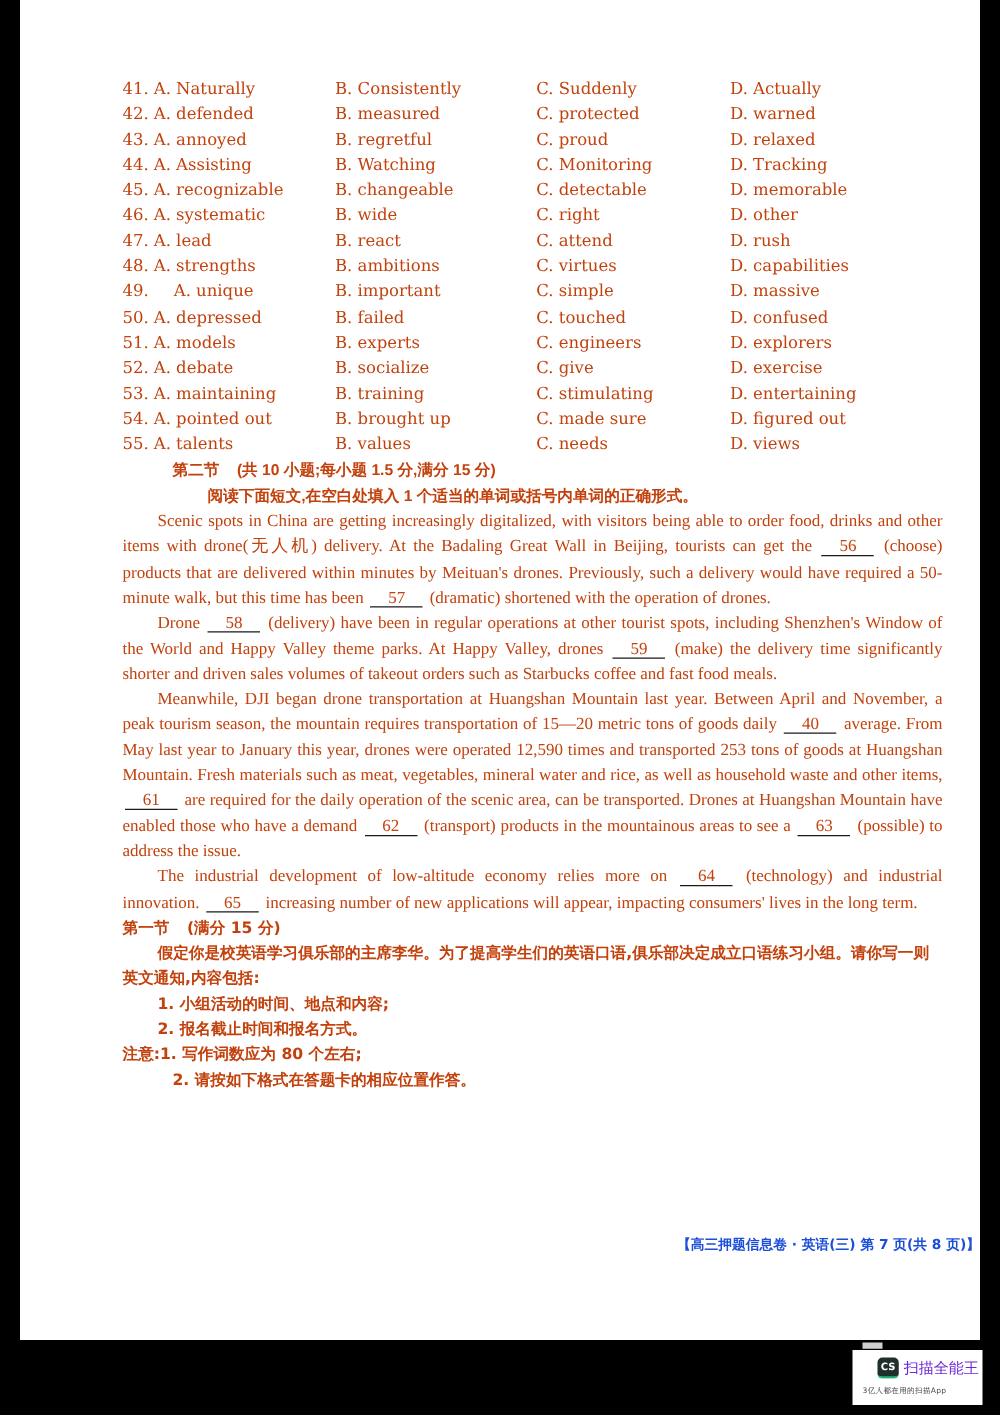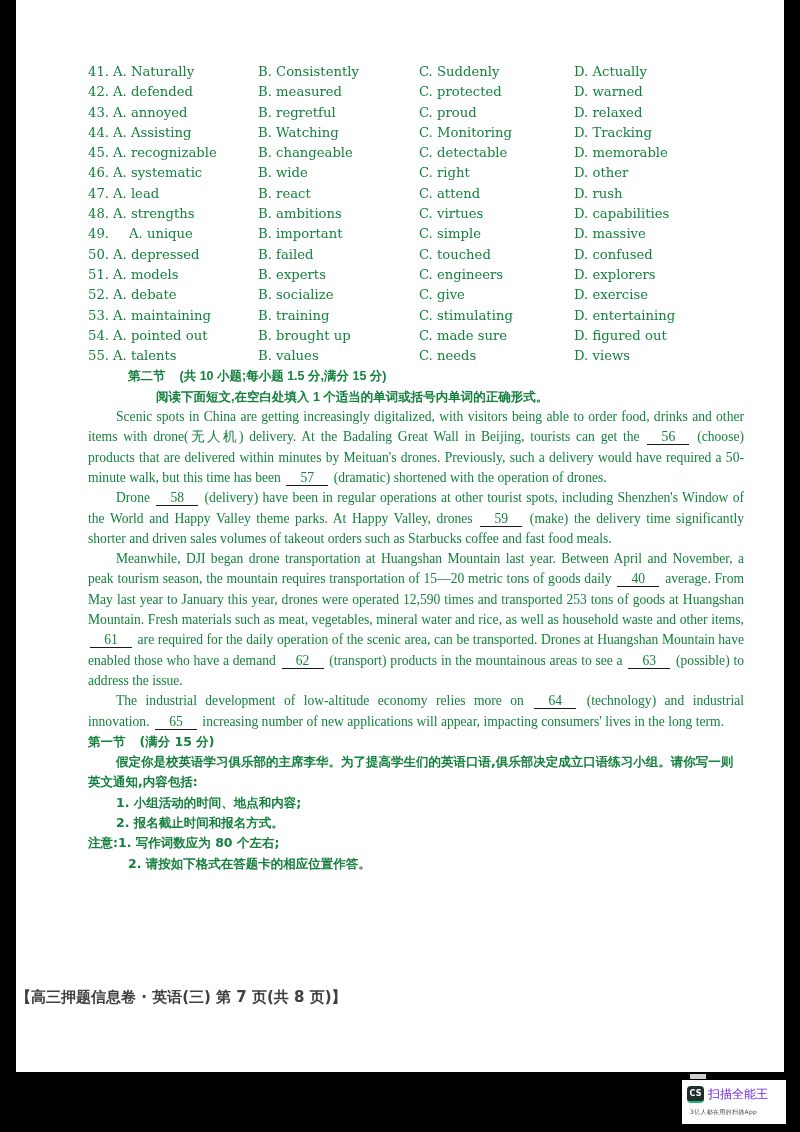--- a/index.html
+++ b/index.html
@@ -1,38 +1,38 @@
 <!DOCTYPE html>
 <html><head>
 <meta charset="utf-8">
 <style>
   html, body { margin:0; padding:0; }
   body { width:800px; height:1132px; background:#000; position:relative; overflow:hidden; }
   .page { position:absolute; left:16px; top:0; width:768px; height:1072px; background:#fff; }
-  .content { position:absolute; left:72px; top:62px; width:656px; color:#15803d; }
+  .content { position:absolute; left:82px; top:62px; width:656px; color:#c2410c; }
   .opts { font-family:"DejaVu Serif","Liberation Serif",serif; font-size:13.2px; }
   .opt-row { display:flex; height:20.3px; line-height:20.3px; white-space:nowrap; }
   .opt-row span { display:block; }
   .c0 { width:170px; }
   .c1 { width:161px; }
   .c2 { width:155px; }
   .c3 { width:150px; }
   .cn { font-family:Liberation Sans, sans-serif; font-weight:bold; font-size:12.5px;margin-left:40px; }
   .sec-h { height:20.3px; line-height:20.3px; white-space:nowrap; }
   .sec-h .paren { font-weight:bold; margin-left:14px; }
   .instr { padding-left:28px; height:20.3px; line-height:20.3px; font-weight:bold; white-space:nowrap;}
   .para { font-family:"Liberation Serif","DejaVu Serif",serif; font-size:13.6px; line-height:20.3px; text-align:justify; text-indent:28px; margin:0; }
   .blank { display:inline-block; min-width:42px; border-bottom:1px solid #1a1a1a; text-align:center; line-height:14px; margin:0 2px; text-indent:0; }
   .cn-para { font-family:"DejaVu Sans","Liberation Sans",sans-serif; font-weight:bold; font-size:12.5px; line-height:20.3px; text-indent:28px; margin:0; }
   .cn-line { font-family:"DejaVu Sans","Liberation Sans",sans-serif; font-weight:bold; font-size:12.5px; line-height:20.3px; height:20.3px; white-space:nowrap; }
   .ind1 { padding-left:28px; }
   .ind2 { padding-left:40px; }
-  .footer { position:absolute; left:0; width:768px; top:988px; text-align:left; font-family:"DejaVu Sans","Liberation Sans",sans-serif; font-weight:bold; font-size:15px; color:#404040; }
+  .footer { position:absolute; left:0; width:768px; top:988px; text-align:right; font-family:"DejaVu Sans","Liberation Sans",sans-serif; font-weight:bold; font-size:11px; color:#1d4ed8; }
   .wm { position:absolute; left:682px; top:1080px; width:104px; height:44px; background:#fff; }
-  .wm-top { display:flex; align-items:center; height:28px; padding-left:5px; }
+  .wm-top { display:flex; align-items:center; height:28px; padding-left:20px; }
   .wm-logo { width:17px; height:17px; background:#1e2f2d; border-radius:4px; color:#fff; font-family:"DejaVu Sans",sans-serif; font-weight:bold; font-size:8px; display:flex; align-items:center; justify-content:center; border-bottom:2px solid #27b27c; box-sizing:border-box;}
   .wm-name { margin-left:4px; font-family:"DejaVu Sans",sans-serif; font-size:12px; color:#6d28d9; }
   .wm-sub { font-family:"DejaVu Sans",sans-serif; font-size:6px; color:#444; padding-left:8px; letter-spacing:0.3px; white-space:nowrap;}
   .wm-bar { position:absolute; left:8px; top:-6px; width:16px; height:5px; background:#cfcfcf; }
 </style>
 </head>
 <body>
 
 <div class="page">
   <div class="content">

